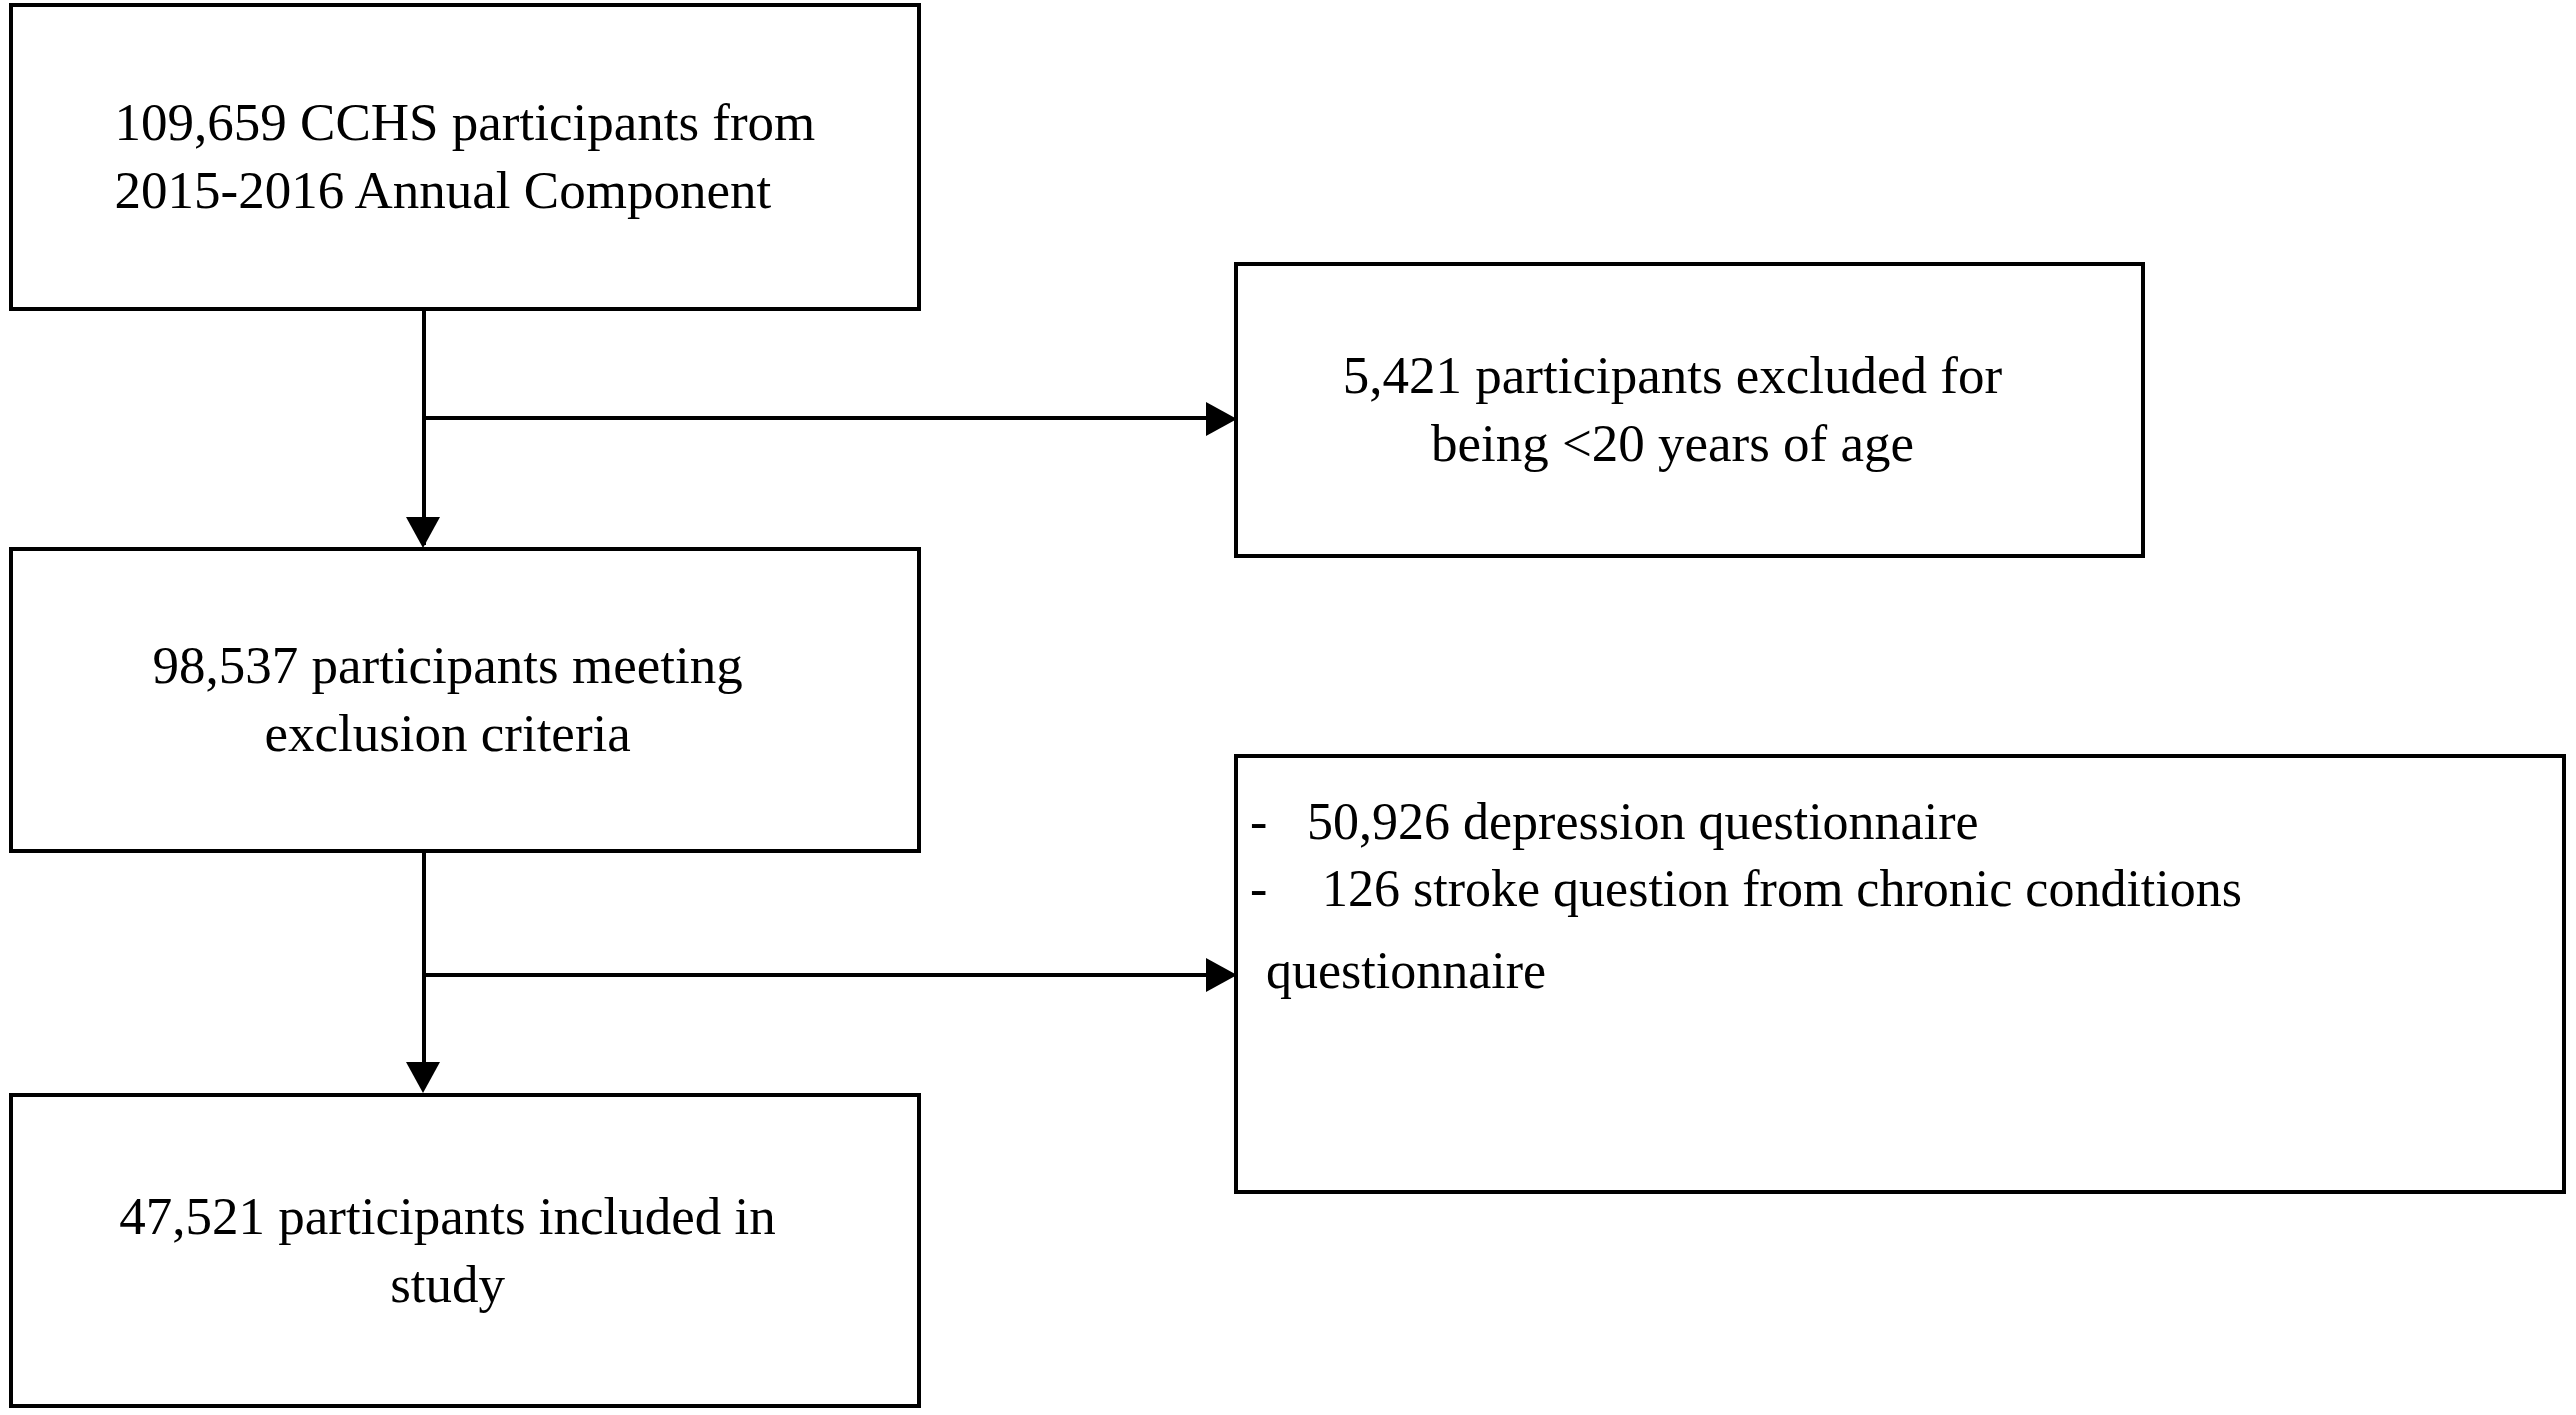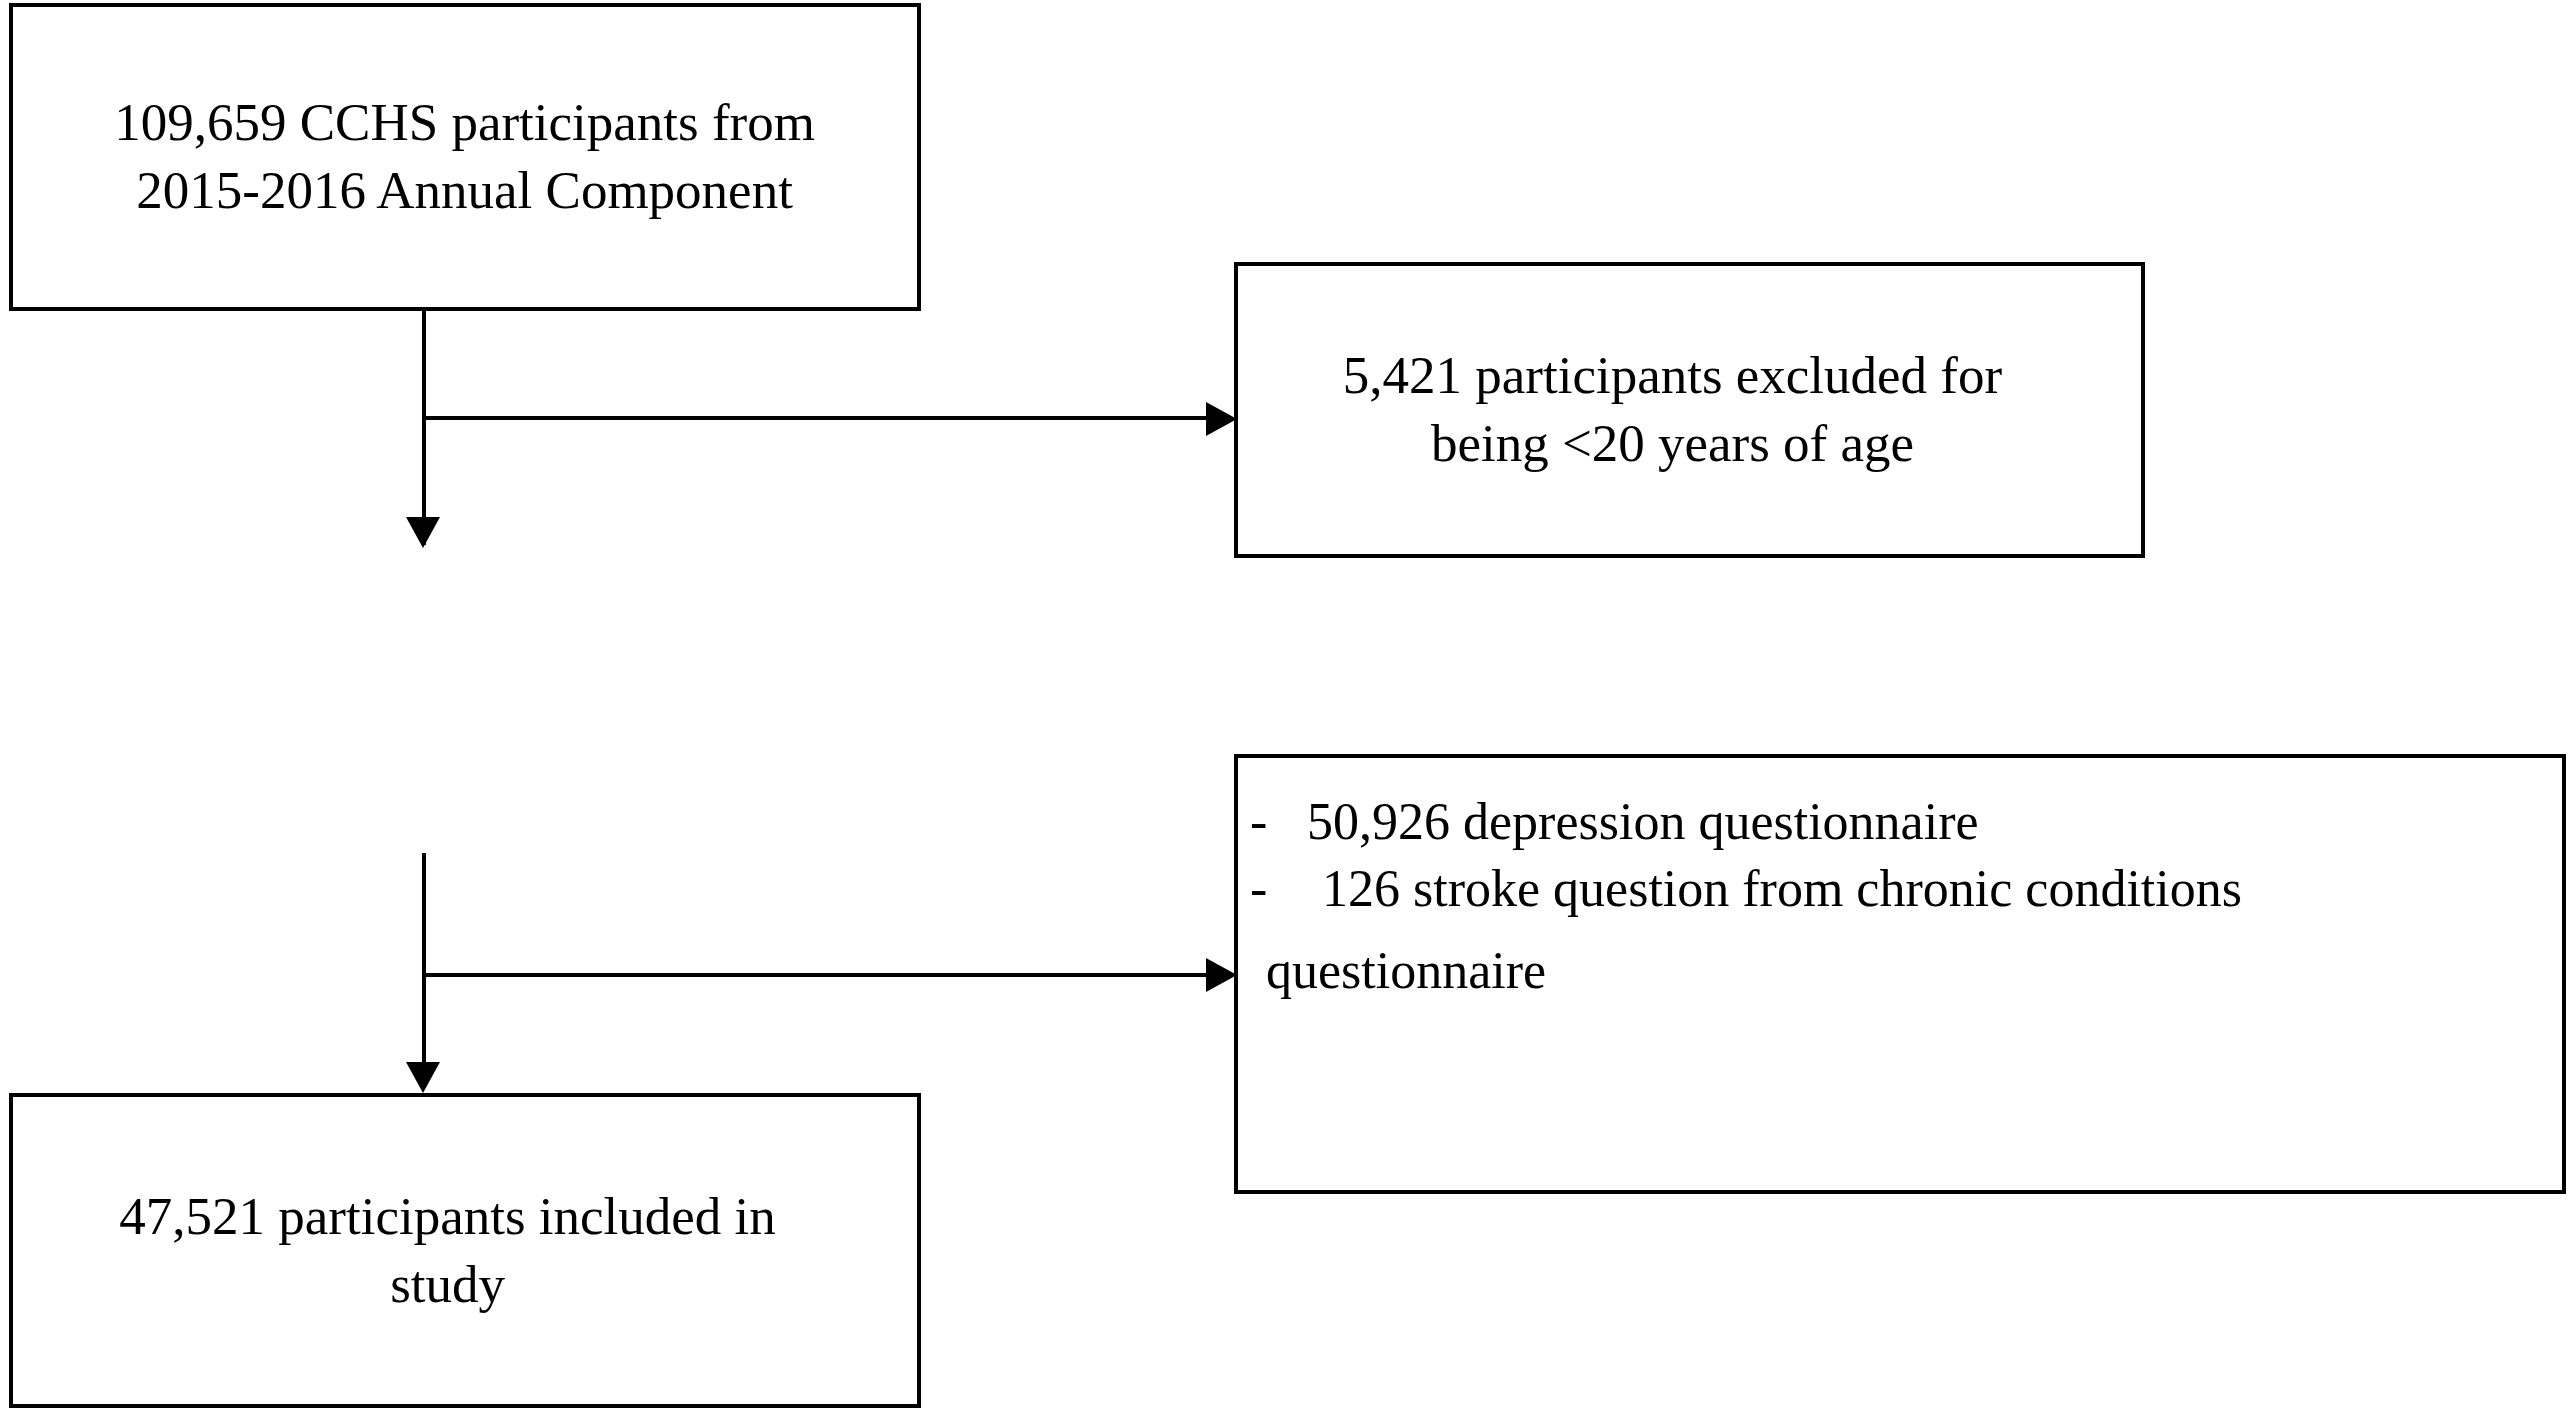--- a/index.html
+++ b/index.html
@@ -27,21 +27,21 @@
     display: flex;
     flex-direction: column;
     justify-content: center;
   }
   .node-text {
     font-size: 53px;
     line-height: 1.28;
     white-space: pre-line;
     padding: 0 62px;
   }
-  .align-left  { text-align: center; }
+  .align-left  { text-align: left; margin-left: 40px; }
   .align-center{ text-align: center; padding-left: 28px; }
 
   
   #node-source      { left: 8.6px;   top: 2.6px;    width: 912px; height: 308px; }
   #node-excl-age    { left: 1234px; top: 262px;  width: 911px; height: 296px; }
   #node-meeting     { left: 8.6px;   top: 547px;  width: 912px; height: 306px; }
   #node-excl-data   { left: 1234px; top: 754px;  width: 1332px; height: 440px;
                       justify-content: flex-start; }
   #node-included    { left: 8.6px;   top: 1093px; width: 912px; height: 315px; }
 
@@ -114,20 +114,24 @@
   <div class="node" id="node-source">
     <div class="node-text align-left">109,659 CCHS participants from
 2015-2016 Annual Component</div>
   </div>
 
   <div class="node" id="node-excl-age">
     <div class="node-text align-center">5,421 participants excluded for
 being &lt;20 years of age</div>
   </div>
 
+  <div class="node" id="node-meeting">
+    <div class="node-text align-center">98,537 participants meeting
+exclusion criteria</div>
+  </div>
 
   <div class="node" id="node-excl-data">
     <div class="excl-body">
       <ul class="excl-list">
         <li>
           <span class="dash">-</span>
           <span>50,926 depression questionnaire</span>
         </li>
         <li class="indent-more">
           <span class="dash">-</span>

